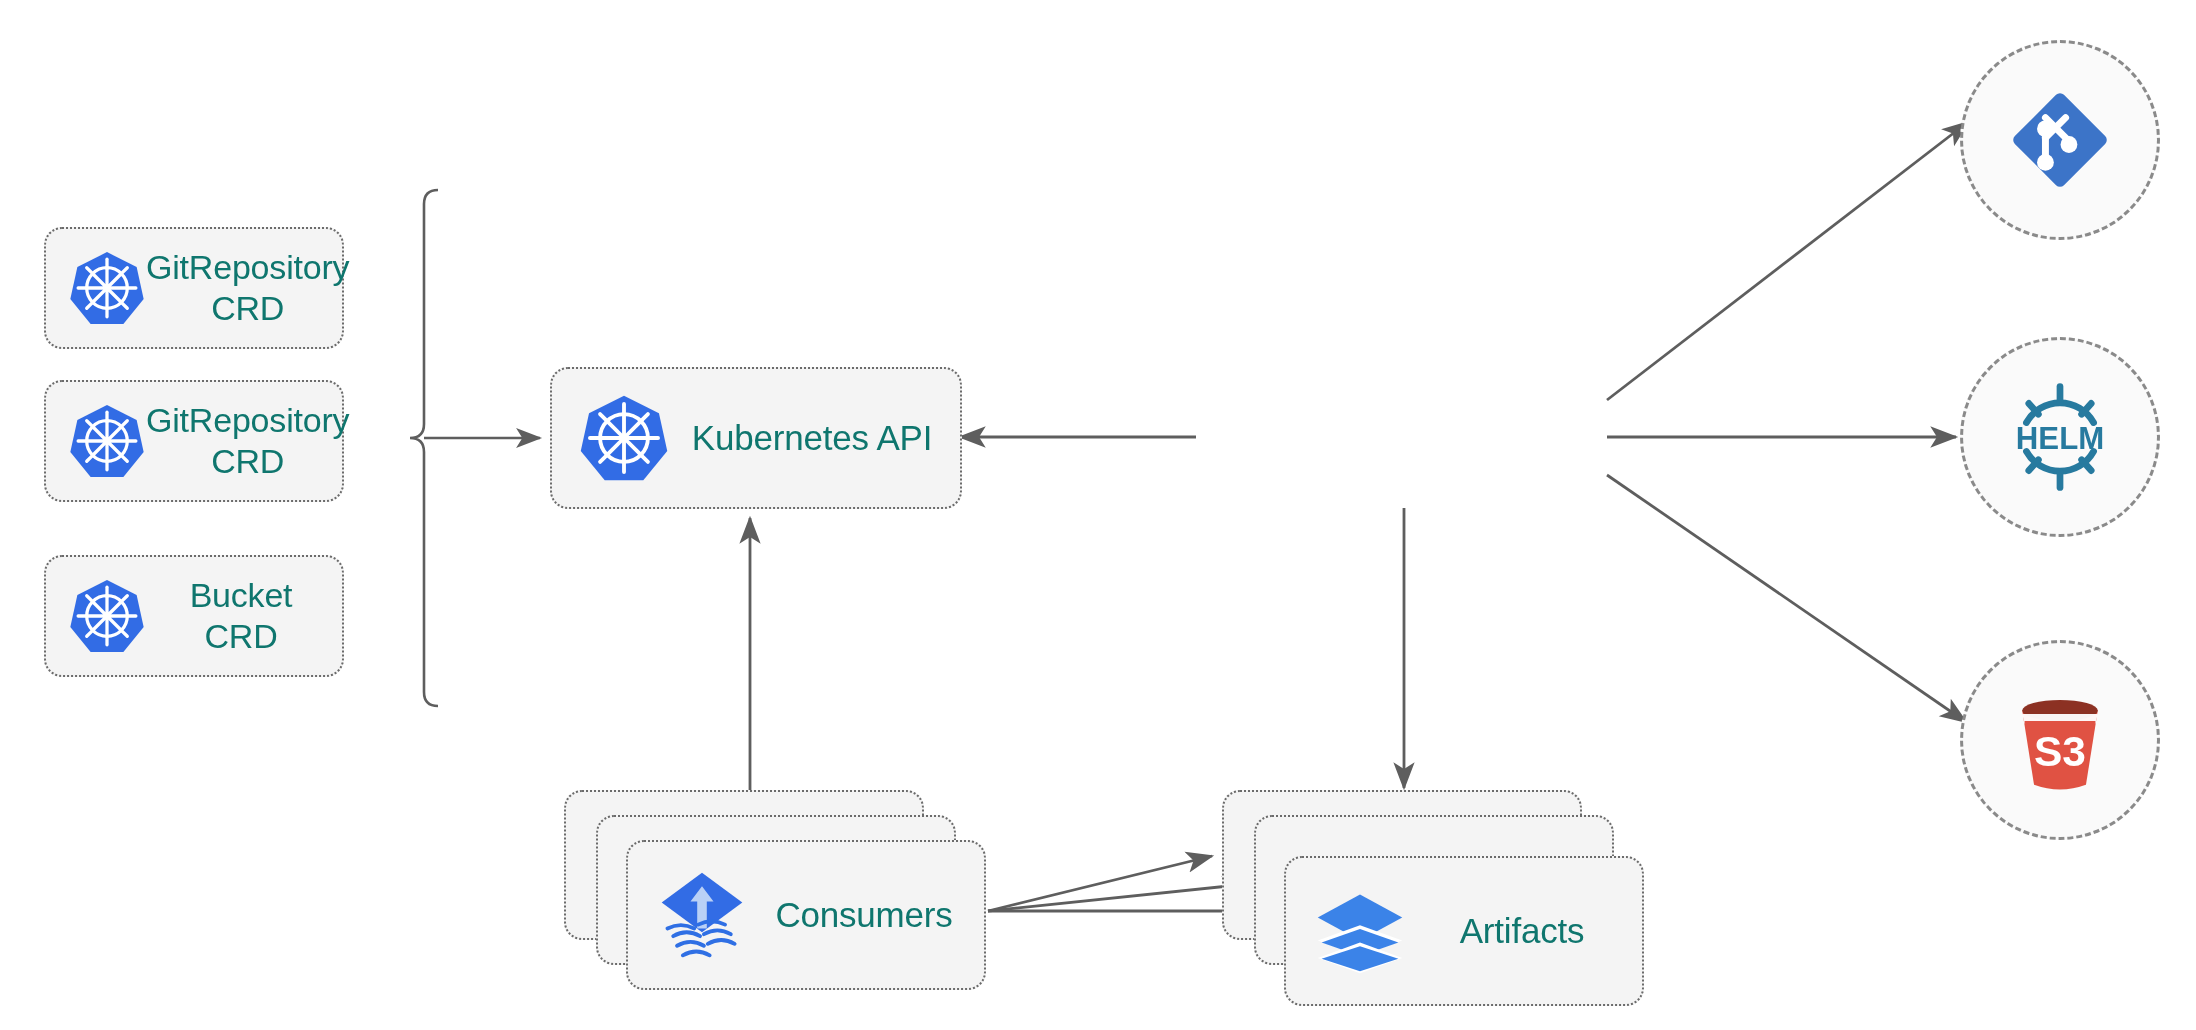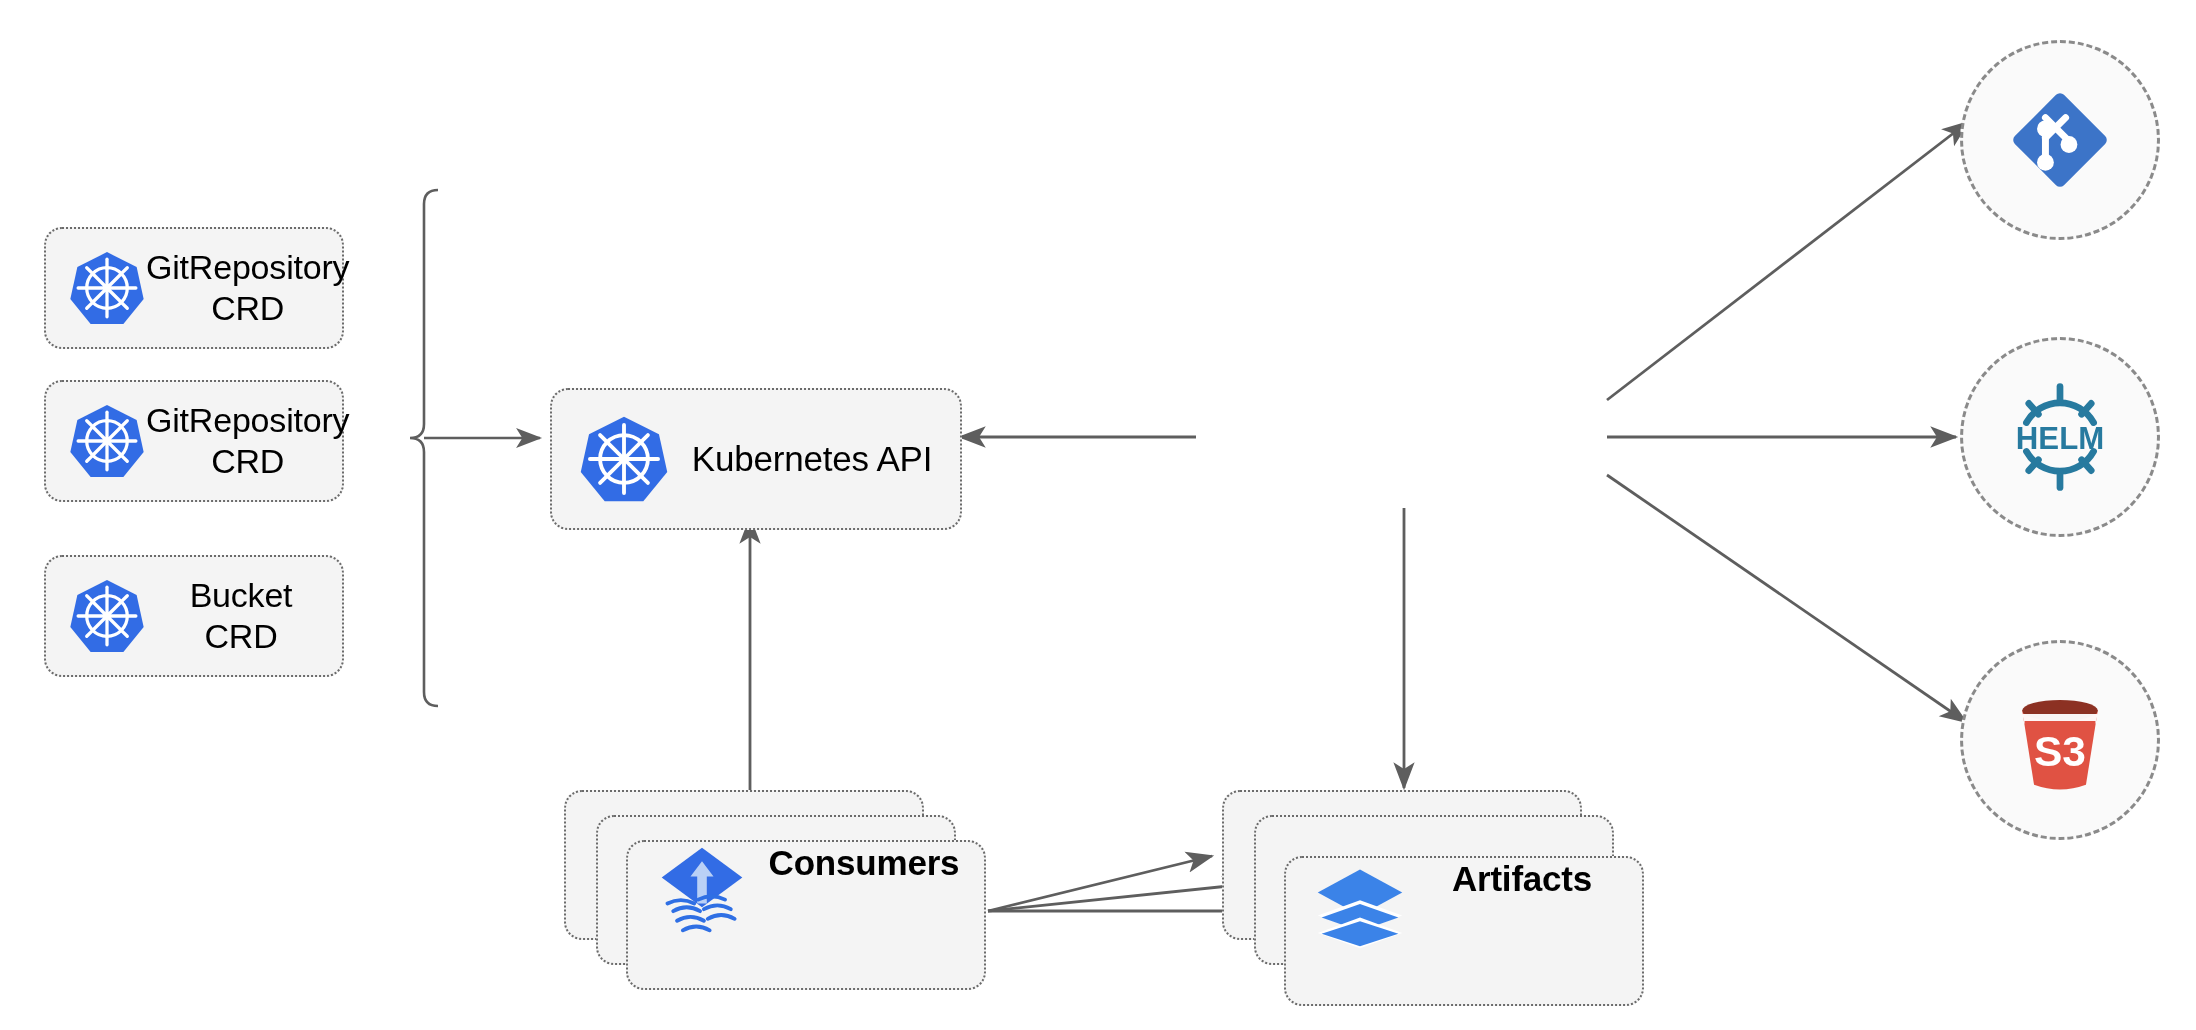--- a/index.html
+++ b/index.html
@@ -34,21 +34,21 @@
   }
   .node-icon {
     flex: 0 0 auto;
     display: flex;
     align-items: center;
     justify-content: center;
   }
   .node-label {
     flex: 1 1 auto;
     text-align: center;
-    color: #000000;
+    color: #0f766e;
     font-size: 35px;
     line-height: 1.22;
     white-space: pre-line;
     letter-spacing: -0.2px;
     padding-right: 6px;
   }
   
   .crd-box {
     width: 300px;
     height: 122px;
@@ -92,23 +92,22 @@
     border: 2.5px dotted #6b6b6b;
     border-radius: 18px;
   }
   .stack-front {
     position: absolute;
     box-sizing: border-box;
     background: #f4f4f4;
     border: 2.5px dotted #6b6b6b;
     border-radius: 18px;
     display: flex;
-    align-items: flex-start;
+    align-items: center;
     padding-left: 26px;
-    font-weight: bold;
   }
   .stack-front .node-icon { width: 96px; height: 96px; }
   .stack-front .node-label { font-size: 35px; }
 </style>
 </head>
 <body>
 
 <div id="canvas">
 
   <svg id="edges" viewBox="0 0 2196 1030">
@@ -228,21 +227,21 @@
           <line x1="50" y1="50" x2="26" y2="50"></line>
           <line x1="50" y1="50" x2="33" y2="33"></line>
         </g>
         <circle cx="50" cy="50" r="5" fill="#ffffff"></circle>
       </svg>
     </span>
     <span class="node-label">Bucket
 CRD</span>
   </div>
 
-  <div class="node main-box" style="left:550px; top:388px; width:412px; height:142px;">
+  <div class="node main-box" style="left:550px; top:367px; width:412px; height:142px;">
     <span class="node-icon">
       <svg viewBox="0 0 100 100" width="92" height="92">
         <polygon points="50,4 88,23 97,64 71,96 29,96 3,64 12,23" fill="#326ce5"></polygon>
         <g fill="none" stroke="#ffffff" stroke-width="4.2" stroke-linecap="round">
           <circle cx="50" cy="50" r="26"></circle>
           <line x1="50" y1="13" x2="50" y2="24"></line>
           <line x1="50" y1="76" x2="50" y2="87"></line>
           <line x1="13" y1="50" x2="24" y2="50"></line>
           <line x1="76" y1="50" x2="87" y2="50"></line>
           <line x1="24" y1="24" x2="32" y2="32"></line>

